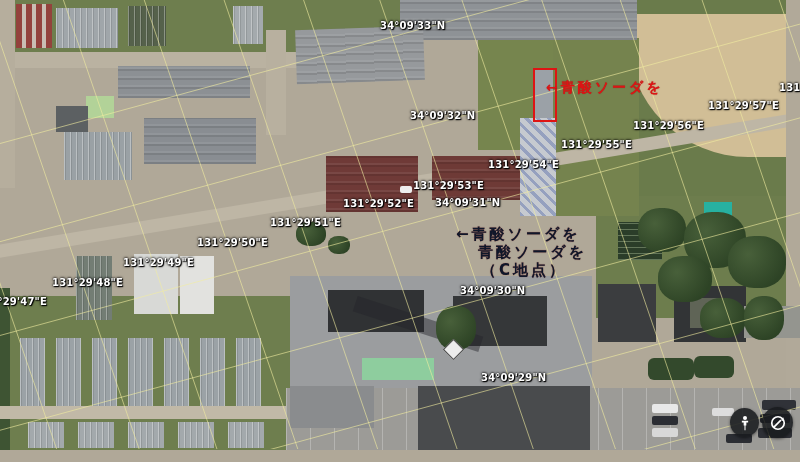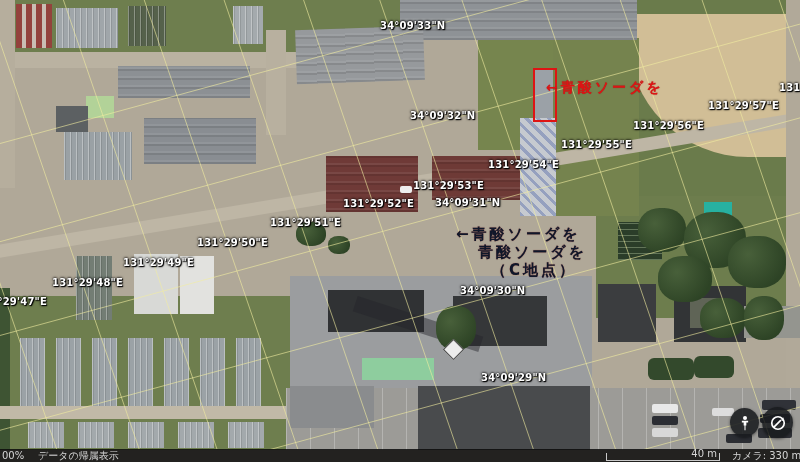--- a/index.html
+++ b/index.html
@@ -155,38 +155,31 @@
       <span class="lbl" style="left: 779px; top: 82px;">131°29'58"E</span>
     </div>
 
   <div id="site-b-rect" style="border-color: rgb(222, 20, 20);"></div>
   <div class="anno anno-b" style="left: 546px; top: 79px; color: rgb(222, 20, 20);">
     <div>←青酸ソーダを</div>
   </div>
   <div class="anno anno-c" style="left: 456px; top: 225px; color: #0f172a;">
     <div>←青酸ソーダを</div>
     <div style="margin-left:22px;">青酸ソーダを</div>
-    <div style="margin-left:35px;">（C地点）</div>
+    <div style="margin-left:25px;">（C地点）</div>
   </div>
 
   <div class="ctl" style="left:730px;top:408px;width:29px;height:29px;">
     <svg width="18" height="18" viewBox="0 0 24 24">
       <circle cx="12" cy="5.2" r="2.7" fill="#fff"></circle>
       <path d="M7.8 9h8.4v2.2h-2.4v4h-1.1v6.3h-1.4v-6.3h-1.1v-4H7.8z" fill="#fff"></path>
     </svg>
   </div>
   <div class="ctl" style="left:762px;top:407px;width:31px;height:31px;">
     <svg width="20" height="20" viewBox="0 0 24 24">
       <circle cx="12" cy="12" r="7.5" fill="none" stroke="#fff" stroke-width="2"></circle>
       <line x1="6.5" y1="17.5" x2="15.5" y2="8.5" stroke="#fff" stroke-width="2"></line>
       <path d="M15.5 8.5 L19 5 L17.8 9.6 Z" fill="#fff"></path>
     </svg>
   </div>
 
-  <div id="bar">
-    <span style="left:2px;top:0;">00%</span>
-    <span style="left:38px;top:0;cursor:pointer;">データの帰属表示</span>
-    <div id="scalebar"></div>
-    <span style="right:83px;top:-2px;">40 m</span>
-    <span style="left:732px;top:0;">カメラ: 330 m</span>
-  </div>
 
 </div>
 
 </body></html>

